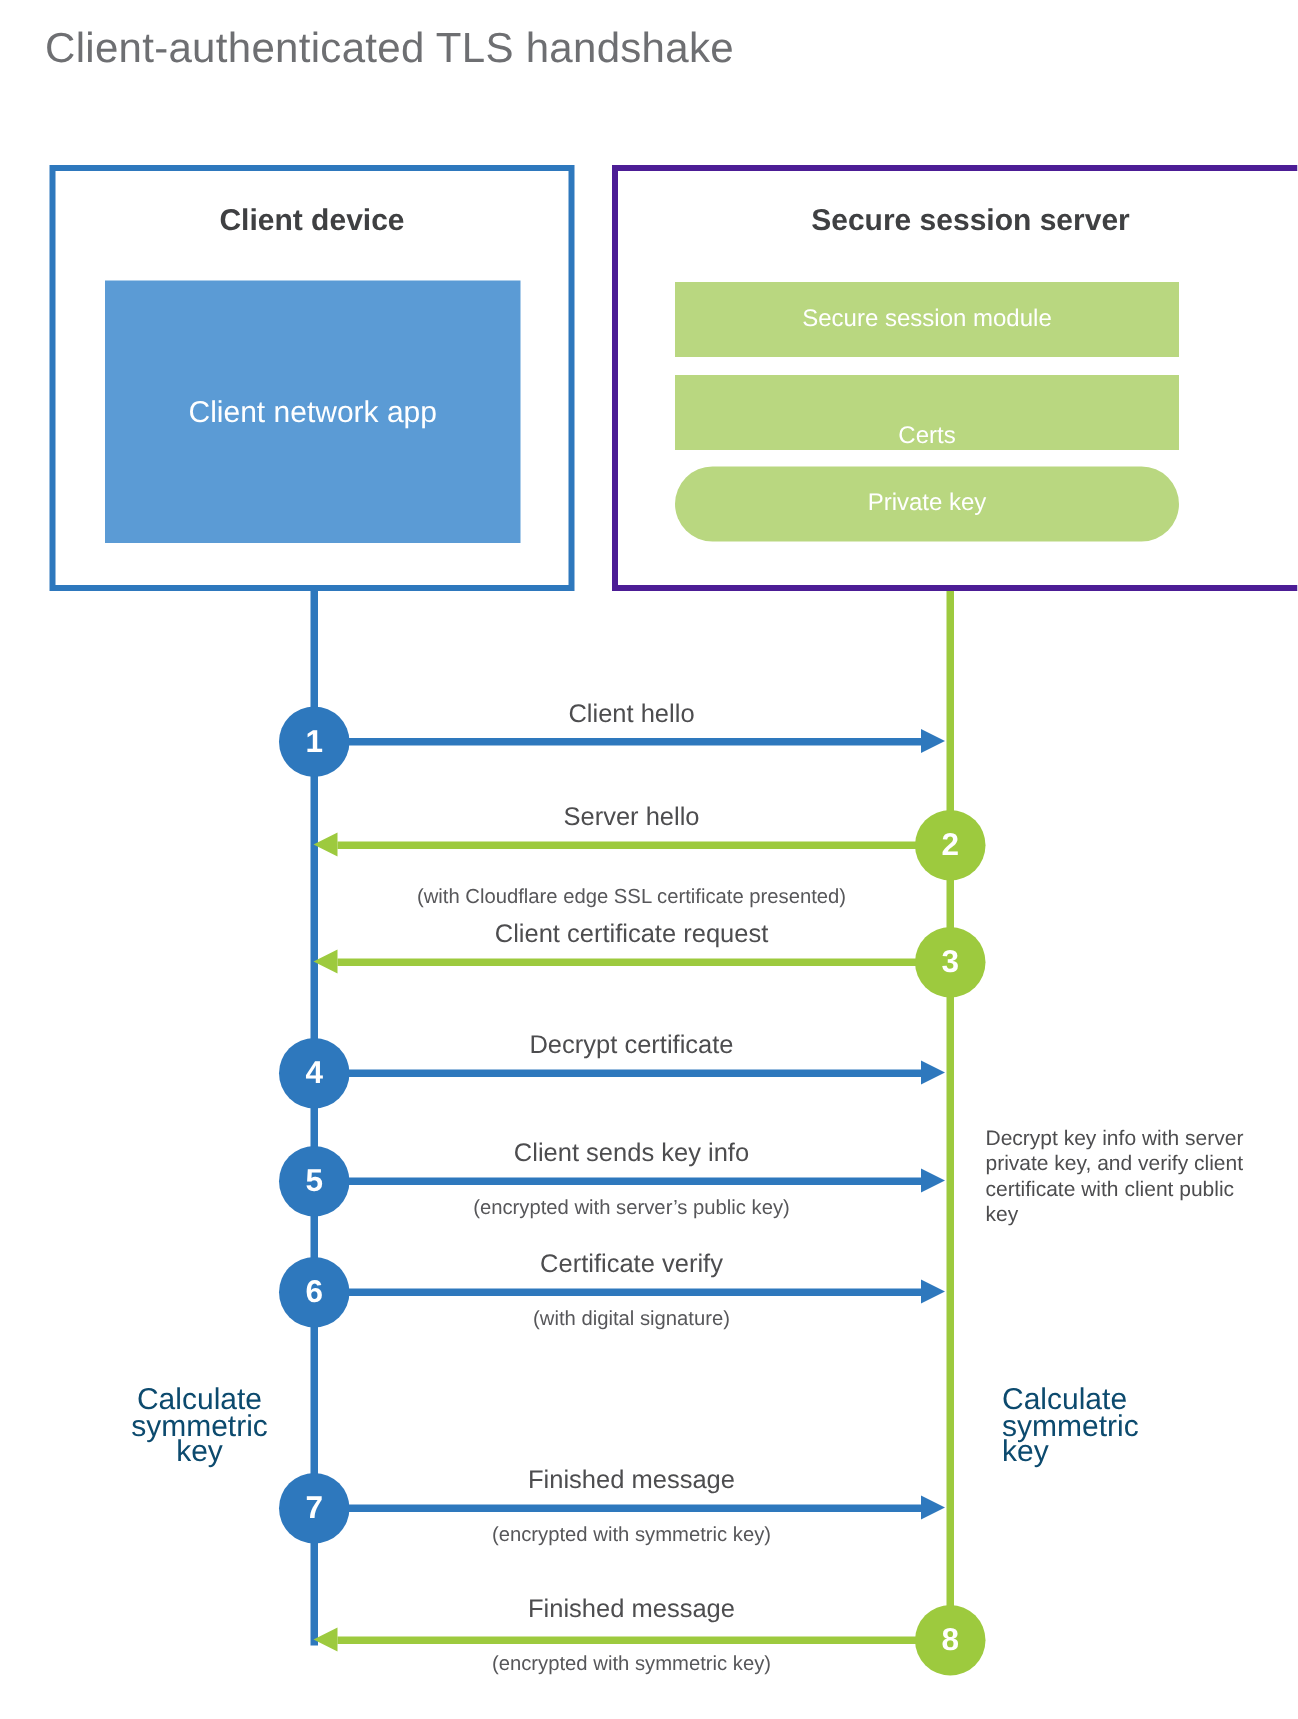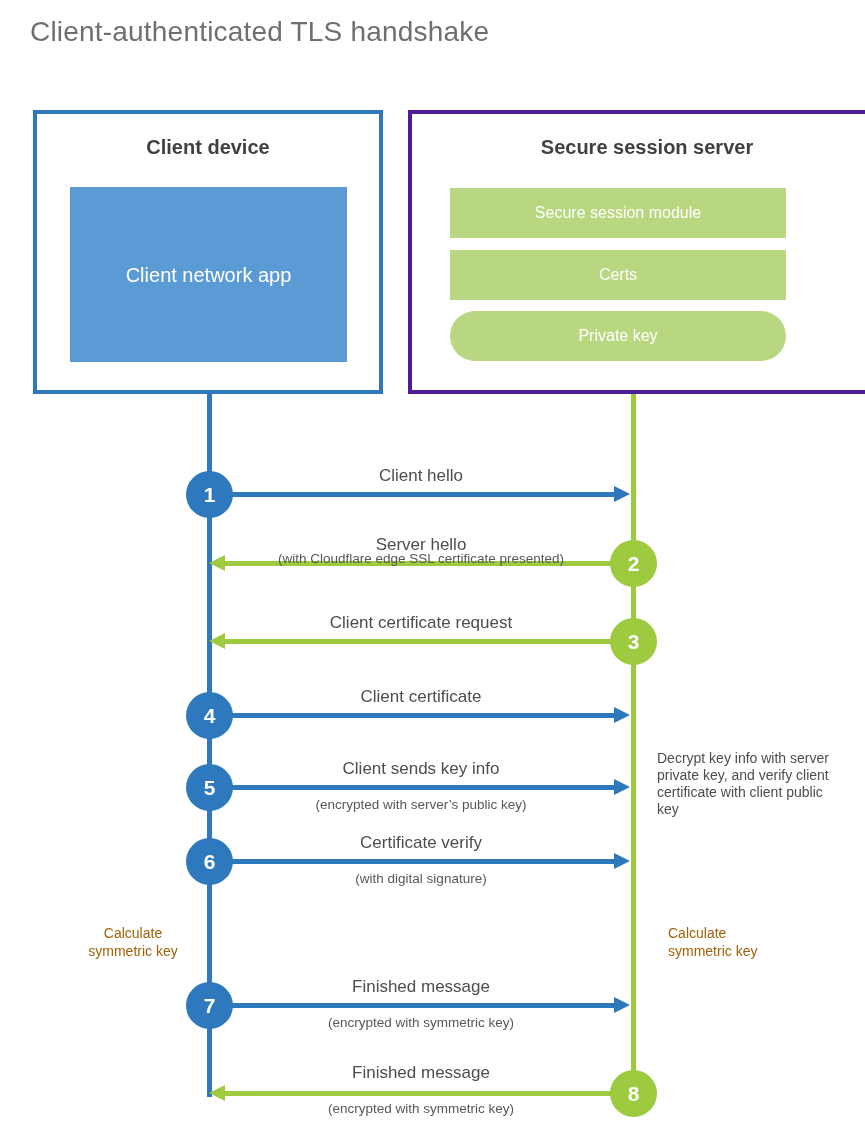--- a/index.html
+++ b/index.html
@@ -23,21 +23,21 @@
   #client-app {
     position:absolute; left:33px; top:73px; width:277px; height:175px;
     background:#5b9bd5; display:flex; align-items:center; justify-content:center;
   }
   #client-app .app-text { width:170px; text-align:center; color:#fff; font-size:20px; line-height:26px; }
   .server-bar {
     position:absolute; left:38px; width:336px; height:50px; background:#b9d780;
     display:flex; align-items:center; justify-content:center; color:#fff; font-size:16px;
   }
   #server-bar-0 { top:74px; }
-  #server-bar-1 { top:136px; }
+  #server-bar-1 { top:136px;align-items:flex-end; }
   #server-bar-2 { top:197px;border-radius:25px; }
   
   .vline { position:absolute; width:5px; top:394px; z-index:1; }
   #blue-line  { left:207px; height:703px; background:#2e78bd; }
   #green-line { left:631px; height:699px; background:#9dca3e; }
   
   .circle {
     position:absolute; width:47px; height:47px; border-radius:50%;
     display:flex; align-items:center; justify-content:center;
     color:#fff; font-size:21px; font-weight:bold; z-index:3;
@@ -65,21 +65,21 @@
   }
   .msg-sub {
     position:absolute; left:209px; width:424px; text-align:center;
     font-size:13.5px; color:#57575a; z-index:2;
   }
   
   #server-note {
     position:absolute; left:657px; top:750px; width:182px;
     font-size:14px; line-height:17px; color:#4d4d4f;
   }
-  .calc-label { position:absolute; font-size:14px; line-height:17.5px; color:#a16207; }
+  .calc-label { position:absolute; font-size:20px; line-height:17.5px; color:#0c4a6e; }
   #calc-client { left:72px; top:925px; width:122px; text-align:center; }
   #calc-server { left:668px; top:925px; width:112px; text-align:left; }
 </style>
 </head>
 <body>
 
 <div id="canvas">
 
   <div id="page-title">Client-authenticated TLS handshake</div>
 
@@ -113,37 +113,37 @@
     <div class="arrow blue" style="top:492px;"></div>
     <div class="msg-label" style="top:466px;">Client hello</div>
   </div>
 
   <div>
     <div class="circle green" style="top:540px;">
         <span>2</span>
       </div>
     <div class="arrow green" style="top:561px;"></div>
     <div class="msg-label" style="top:535px;">Server hello</div>
-    <div class="msg-sub" style="top:551px;">(with Cloudflare edge SSL certificate presented)</div>
+    <div class="msg-sub" style="top:590px;">(with Cloudflare edge SSL certificate presented)</div>
   </div>
 
   <div>
     <div class="circle green" style="top:618px;">
         <span>3</span>
       </div>
     <div class="arrow green" style="top:639px;"></div>
     <div class="msg-label" style="top:613px;">Client certificate request</div>
   </div>
 
   <div>
     <div class="circle blue" style="top:692px;">
         <span>4</span>
       </div>
     <div class="arrow blue" style="top:713px;"></div>
-    <div class="msg-label" style="top:687px;">Client certificate</div>
+    <div class="msg-label" style="top:687px;">Decrypt certificate</div>
   </div>
 
   <div>
     <div class="circle blue" style="top:764px;">
         <span>5</span>
       </div>
     <div class="arrow blue" style="top:785px;"></div>
     <div class="msg-label" style="top:759px;">Client sends key info</div>
     <div class="msg-sub" style="top:797px;">(encrypted with server’s public key)</div>
   </div>

